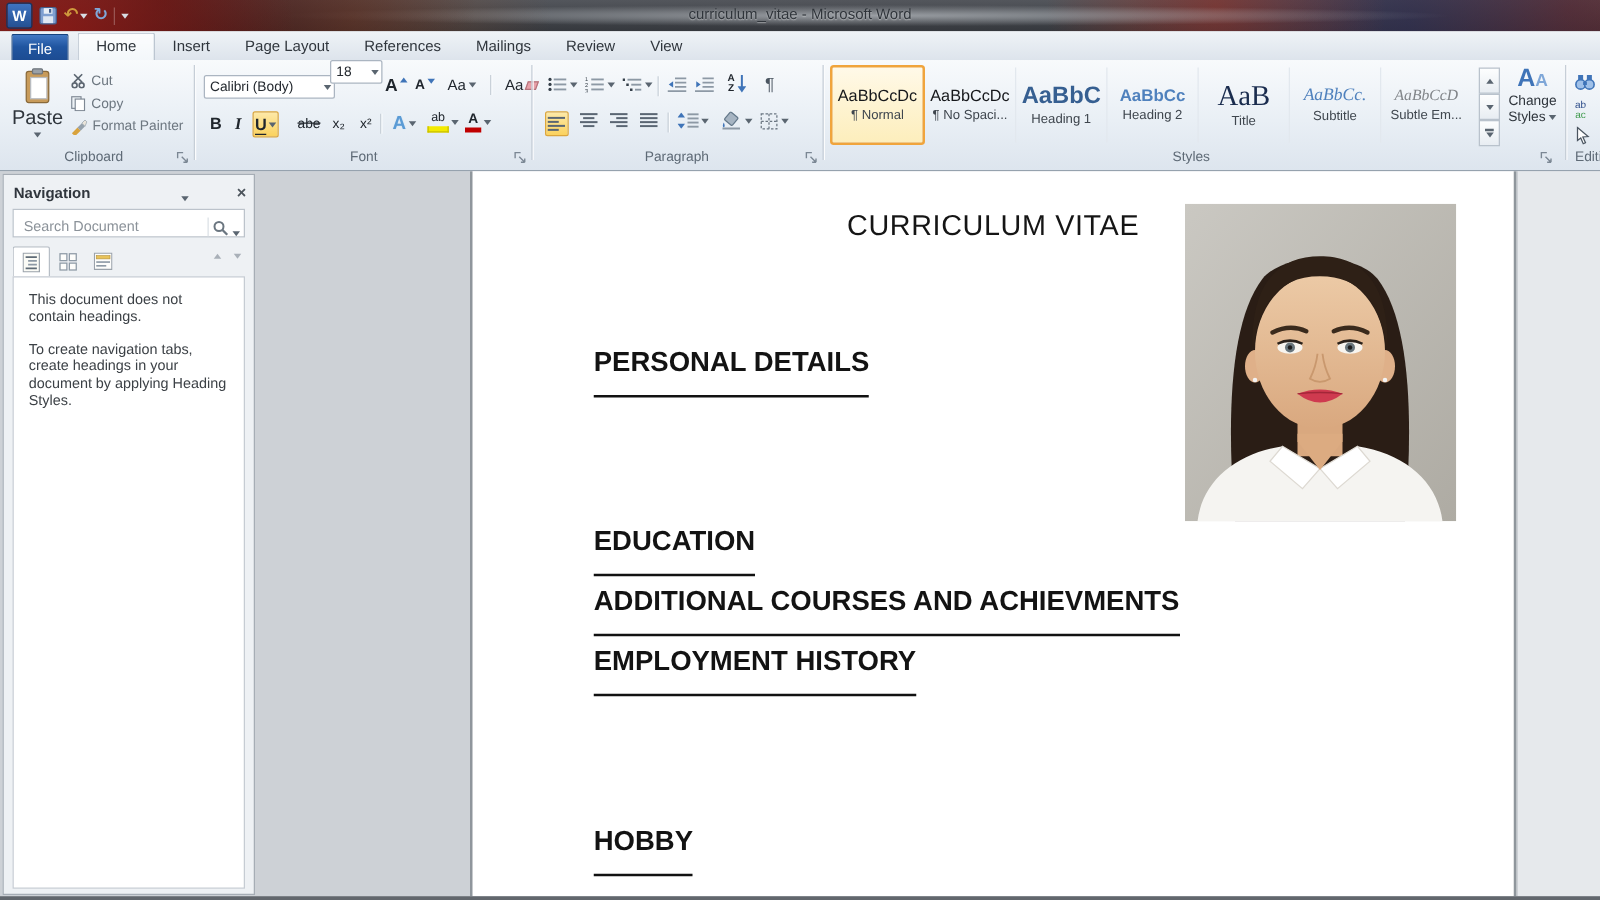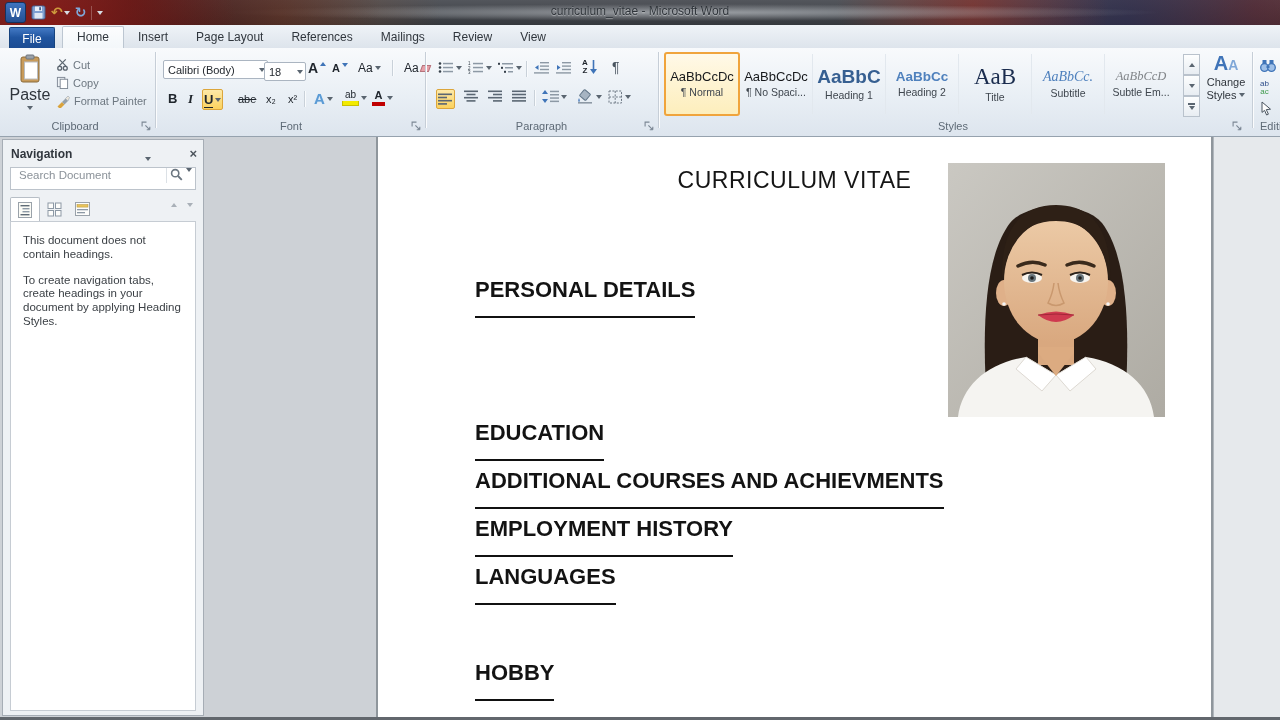--- a/index.html
+++ b/index.html
@@ -104,21 +104,21 @@
   .doc-heading span{display:inline-block;border-bottom:2.5px solid #111;padding-bottom:13px;}
   #cv-photo{position:absolute;left:570px;top:26px;width:217px;height:254px;}
 
   
   #navpane{position:absolute;left:2px;top:2px;width:200px;bottom:1px;background:#eef1f4;
     border:1px solid #a6adb5;}
   #nav-head{position:absolute;left:8px;right:6px;top:3px;height:18px;display:flex;align-items:flex-end;gap:28px;}
   #nav-title{font-size:12px;font-weight:bold;color:#30363d;flex:1;}
   #nav-close{font-size:13px;font-weight:bold;color:#4c545c;margin-left:10px;}
   #nav-search{position:absolute;left:7px;right:7px;top:27px;height:21px;background:#fff;
-    border:1px solid #bcc3cb;display:flex;align-items:flex-start;padding:0 3px 0 6px;}
+    border:1px solid #bcc3cb;display:flex;align-items:flex-end;padding:0 3px 0 6px;}
   #nav-search input{flex:1;border:none;outline:none;font-size:11.5px;color:#555;background:transparent;
     font-family:"Liberation Sans",sans-serif;min-width:0;}
   #nav-search input::placeholder{color:#8b9299;opacity:1;}
   .ns-sep{width:1px;height:15px;background:#dcе1e6;background:#dce1e6;margin:0 3px;}
   #nav-tabs{position:absolute;left:7px;top:57px;display:flex;}
   .ntab{width:28px;height:24px;display:flex;align-items:center;justify-content:center;}
   .ntab.active{background:#fff;border:1px solid #b7bec6;border-bottom-color:#fff;border-radius:2px 2px 0 0;}
   #nav-updown{position:absolute;right:10px;top:63px;display:flex;gap:10px;}
   #nav-updown .tri-up{border-bottom-color:#a9b0b8;}
   #nav-updown .tri-down{border-top-color:#a9b0b8;}
@@ -209,21 +209,21 @@
   <svg class="launcher" style="left:141px;" viewBox="0 0 10 10">
     <path d="M1,5 V1 H5" fill="none" stroke="#7b8794"></path>
       <path d="M4,4 L8,8 M8,8 V5.2 M8,8 H5.2" fill="none" stroke="#7b8794"></path>
   </svg>
   <div class="gsep" style="left:155px;"></div>
 
   <div class="combo" style="left:163px;top:12px;width:97px;">
     <span>Calibri (Body)</span>
     <i class="tri-down"></i>
   </div>
-  <div class="combo" style="left:264px;top:14px;width:34px;">
+  <div class="combo" style="left:264px;top:0;width:34px;">
     <span>18</span>
     <i class="tri-down"></i>
   </div>
   <div class="ibtn" style="left:306px;top:11px;">
     <span class="tglyph" style="font-size:14px;">A</span>
     <i class="tri-up tri-blue" style="margin-bottom:8px;"></i>
   </div>
   <div class="ibtn" style="left:330px;top:13px;">
     <span class="tglyph" style="font-size:11px;">A</span>
     <i class="tri-down tri-blue-d" style="margin-bottom:6px;"></i>
@@ -536,21 +536,20 @@
       <path d="M122,112 Q132,107 142,112" stroke="#2a211a" stroke-width="2" fill="none"></path>
       <path d="M106,120 C105,129 102,136 100,140 Q108,145 116,140 C114,136 111,129 110,120" fill="none" stroke="#c9986e" stroke-width="1.5"></path>
       <path d="M90,152 Q108,145 126,152 Q108,166 90,152 Z" fill="#cf3a4f"></path>
       <path d="M90,152 Q108,150 126,152" stroke="#a32638" stroke-width="1" fill="none"></path>
     </svg>
 
     <div class="doc-heading" style="top:140px;"><span>PERSONAL DETAILS</span></div>
     <div class="doc-heading" style="top:283px;"><span>EDUCATION</span></div>
     <div class="doc-heading" style="top:331px;"><span>ADDITIONAL COURSES AND ACHIEVMENTS</span></div>
     <div class="doc-heading" style="top:379px;"><span>EMPLOYMENT HISTORY</span></div>
-    <div class="doc-heading" style="top:427px;"><span>LANGUAGES</span></div>
     <div class="doc-heading" style="top:523px;"><span>HOBBY</span></div>
   </div>
 
   <div id="navpane">
     <div id="nav-head">
       <span id="nav-title">Navigation</span>
       <i class="tri-down"></i>
       <span id="nav-close">×</span>
     </div>
     <div id="nav-search">

